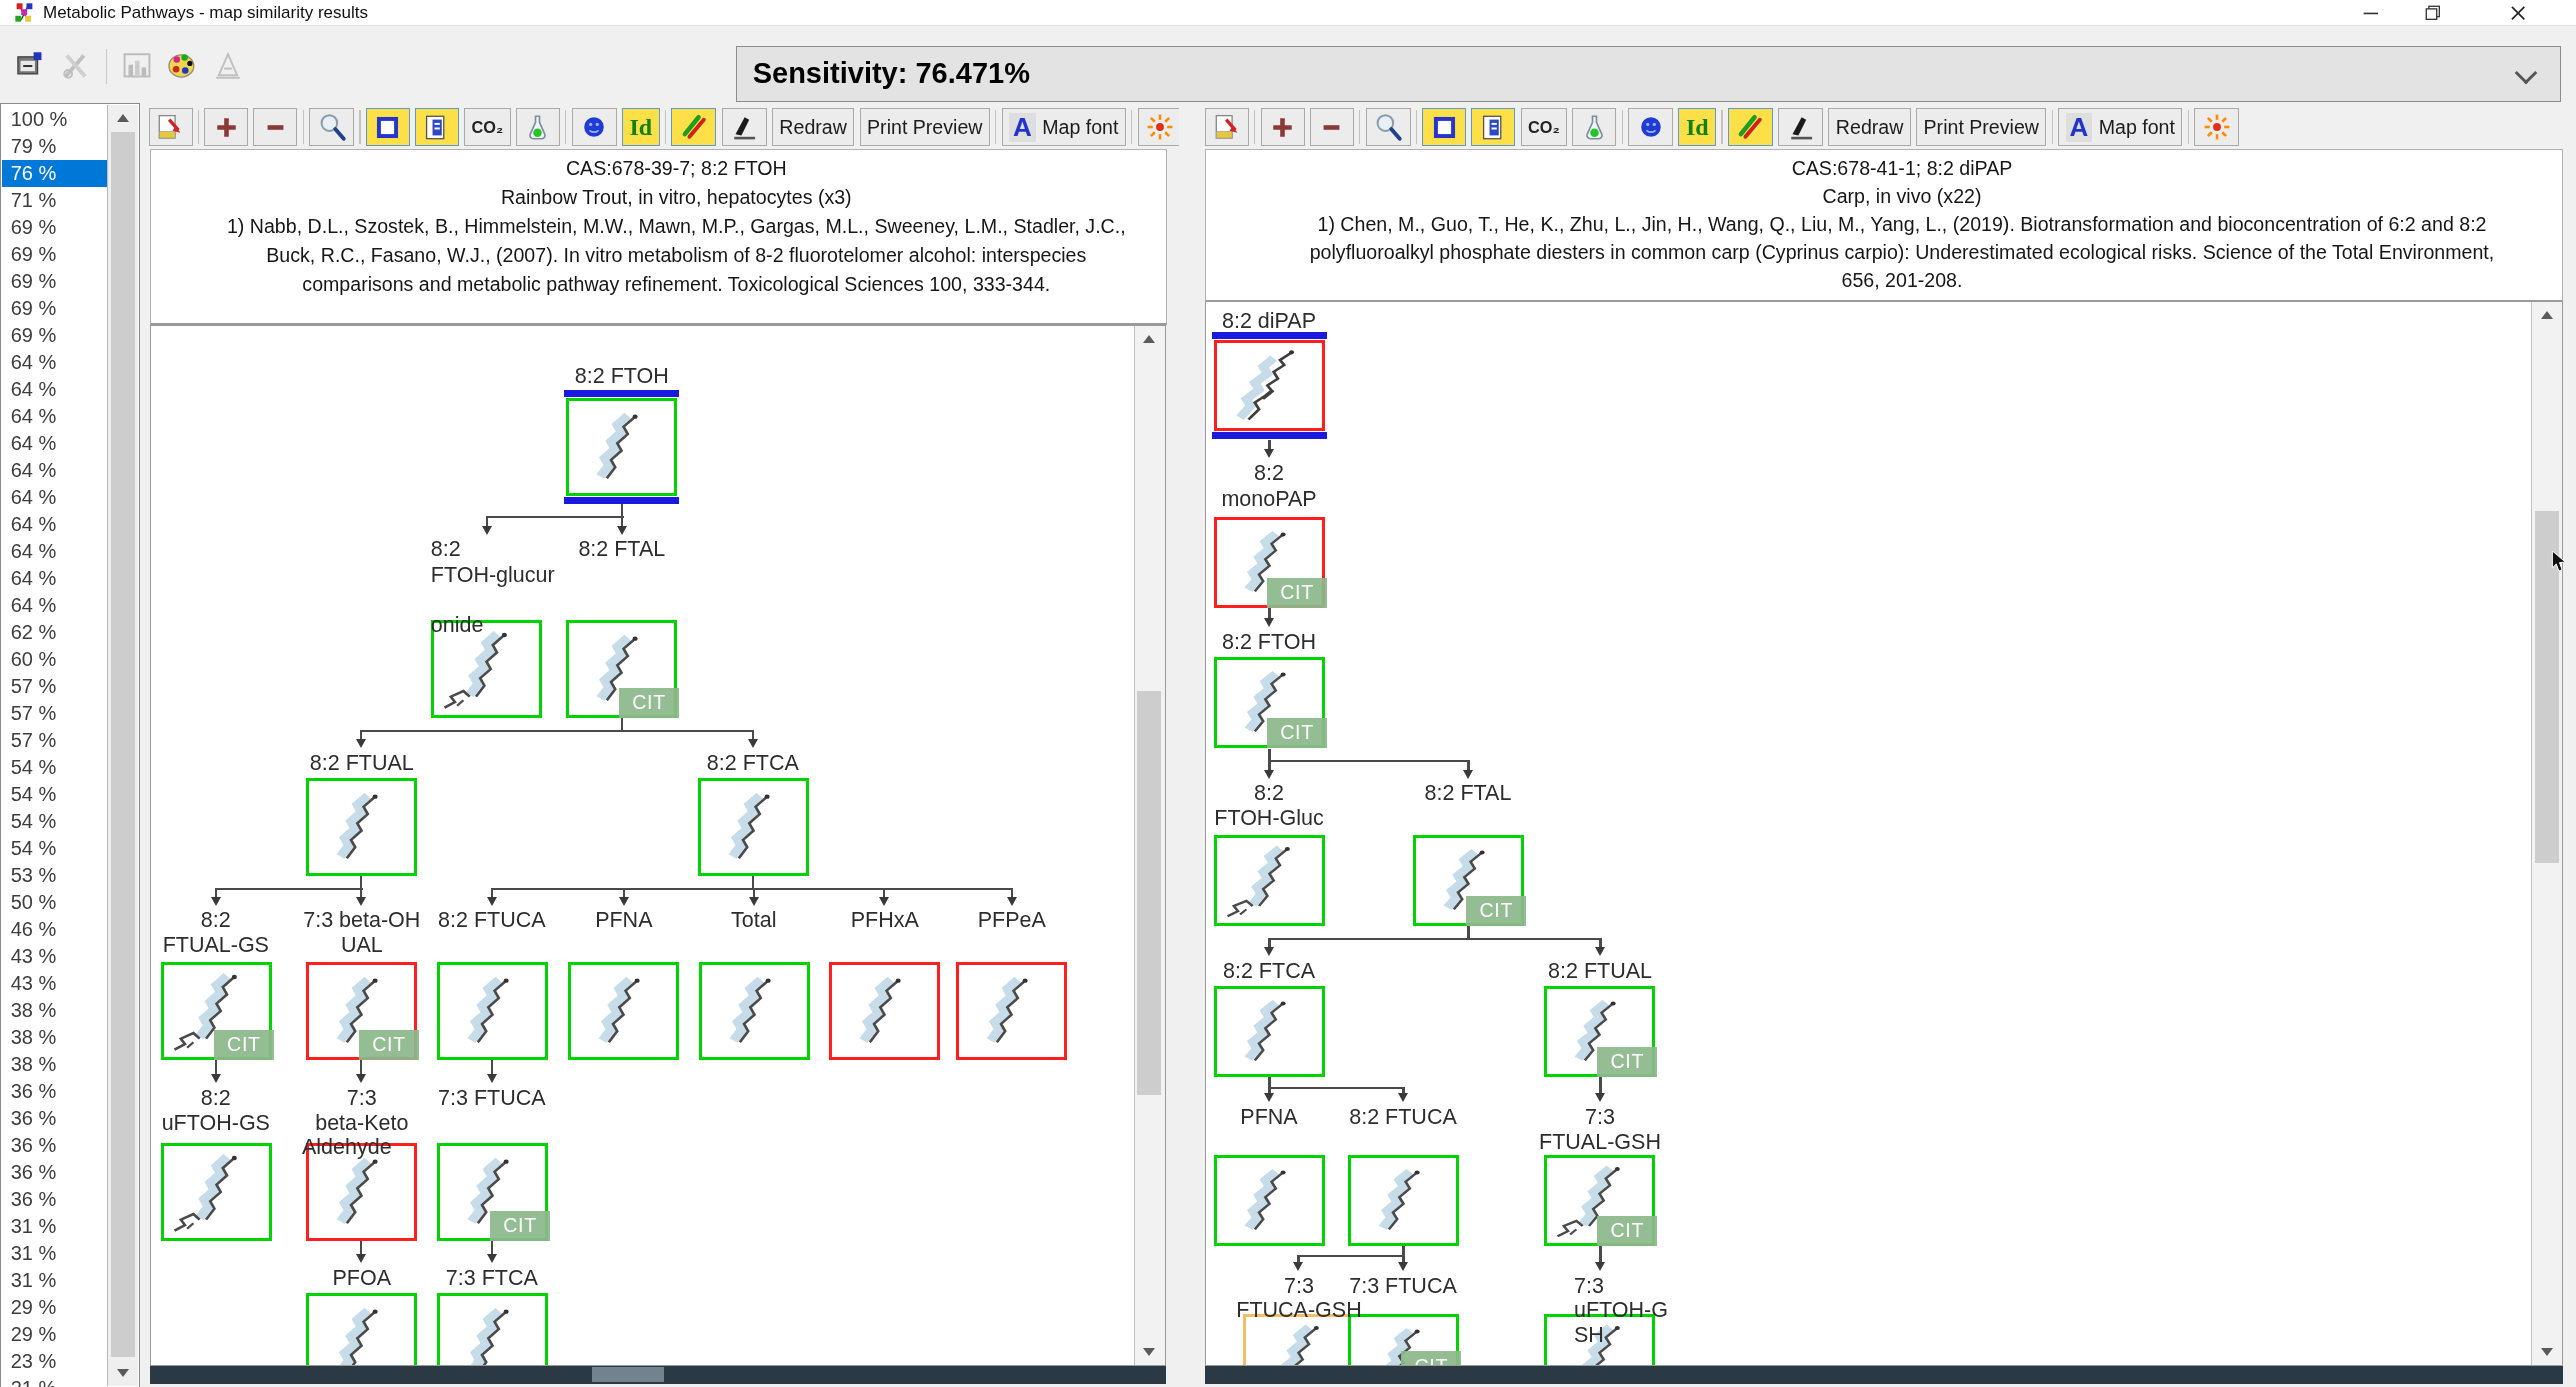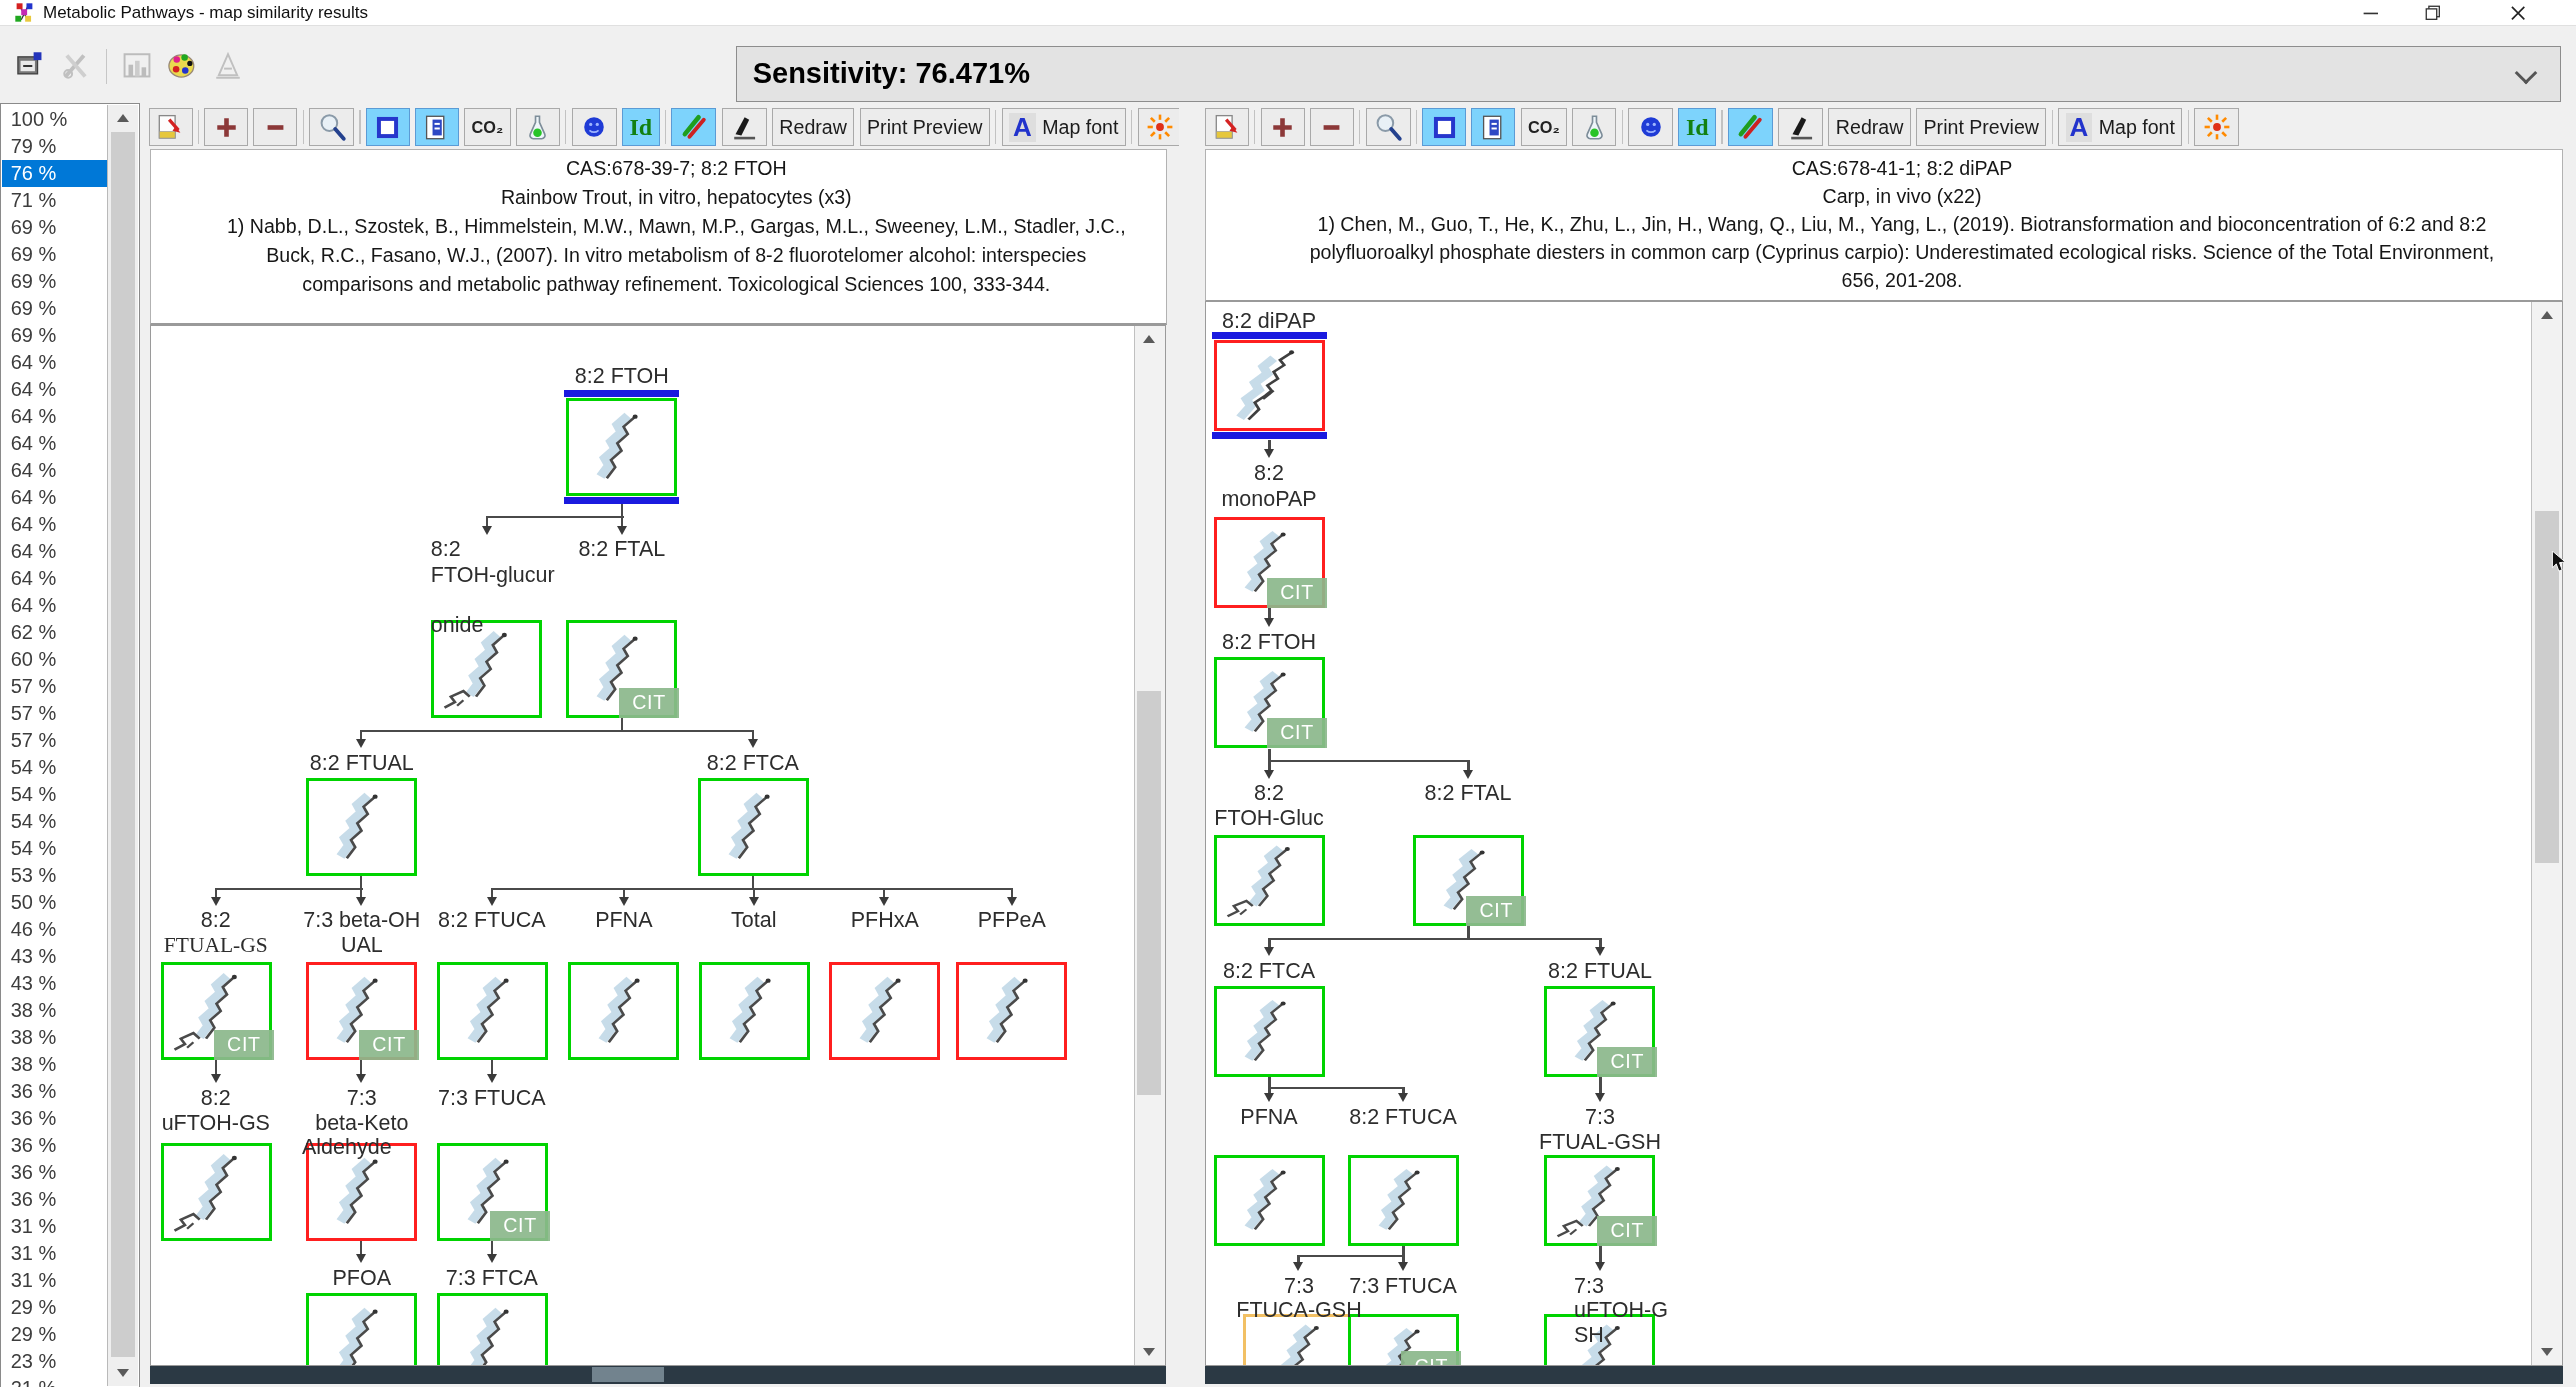--- a/index.html
+++ b/index.html
@@ -36,21 +36,21 @@
   .tri-down{width:0;height:0;border-left:6.5px solid transparent;border-right:6.5px solid transparent;border-top:8.5px solid #5a5a5a;}
   .sb-thumb{position:absolute;left:2.6px;width:24px;background:#cdcdcd;}
   
   .panel{position:absolute;top:103px;background:#f0f0f0;}
   #panel-left{left:140px;width:1039px;height:1285px;}
   #panel-right{left:1179px;width:1397px;height:1285px;}
   .panel-toolbar{position:absolute;top:3.3px;height:42px;display:flex;align-items:center;gap:5.2px;}
   #panel-left .panel-toolbar{left:8.5px;} #panel-right .panel-toolbar{left:26px;}
   .tb-btn{height:38px;min-width:38px;background:#ececec;border:0.7px solid #a9a9a9;box-sizing:border-box;
     display:flex;align-items:center;justify-content:center;font-size:19.6px;color:#1c1c1c;padding:0 6.5px;gap:6.5px;white-space:nowrap;}
-  .tb-btn.toggled{background:#7dd3fc;border:1.3px solid #5b9bd5;}
+  .tb-btn.toggled{background:#fde047;border:1.3px solid #5b9bd5;}
   .tb-sep{width:1.3px;height:34px;background:#c2c2c2;}
   .glyph-co2{font-size:16.3px;font-weight:bold;color:#222;}
   .glyph-id{font-family:"Liberation Serif",serif;font-size:24px;font-weight:bold;color:#128012;}
   .glyph-a{font-size:26px;font-weight:bold;color:#2233cc;background:#dedede;padding:0 3.9px;line-height:29px;}
   .panel-header{position:absolute;top:46px;background:#fff;border:0.7px solid #b2b2b2;border-bottom:2px solid #9a9a9a;
     box-sizing:border-box;text-align:center;color:#161616;padding-top:3.9px;}
   #panel-left .panel-header{left:9.8px;width:1017px;height:176px;font-size:19.6px;line-height:29px;}
   #panel-right .panel-header{left:26px;width:1358px;height:153px;font-size:19.6px;line-height:28px;}
   .hline{white-space:nowrap;padding-left:36px;}
   .viewport{position:absolute;background:#fff;border:0.7px solid #9a9a9a;box-sizing:border-box;overflow:hidden;}
@@ -529,21 +529,21 @@
           </svg>
         </div>
         <div class="dlabel" style="left: 471px; transform: translateX(-50%); top: 38px;">8:2 FTOH</div>
         <div class="dlabel" style="left: 280px; top: 211px;">8:2</div>
         <div class="dlabel" style="left: 280px; top: 237px;">FTOH-glucur</div>
         <div class="dlabel" style="left: 280px; top: 263px; margin-top: 24px;">onide</div>
         <div class="dlabel" style="left: 471px; transform: translateX(-50%); top: 211px;">8:2 FTAL</div>
         <div class="dlabel" style="left: 211px; transform: translateX(-50%); top: 425px;">8:2 FTUAL</div>
         <div class="dlabel" style="left: 602px; transform: translateX(-50%); top: 425px;">8:2 FTCA</div>
         <div class="dlabel" style="left: 65px; transform: translateX(-50%); top: 582px;">8:2</div>
-        <div class="dlabel" style="left: 65px; transform: translateX(-50%); top: 607px; font-family: Liberation Serif, serif;">FTUAL-GS</div>
+        <div class="dlabel" style="left: 65px; transform: translateX(-50%); top: 607px;">FTUAL-GS</div>
         <div class="dlabel" style="left: 211px; transform: translateX(-50%); top: 582px;">7:3 beta-OH</div>
         <div class="dlabel" style="left: 211px; transform: translateX(-50%); top: 607px;">UAL</div>
         <div class="dlabel" style="left: 341px; transform: translateX(-50%); top: 582px;">8:2 FTUCA</div>
         <div class="dlabel" style="left: 473px; transform: translateX(-50%); top: 582px;">PFNA</div>
         <div class="dlabel" style="left: 603px; transform: translateX(-50%); top: 582px;">Total</div>
         <div class="dlabel" style="left: 734px; transform: translateX(-50%); top: 582px;">PFHxA</div>
         <div class="dlabel" style="left: 861px; transform: translateX(-50%); top: 582px;">PFPeA</div>
         <div class="dlabel" style="left: 65px; transform: translateX(-50%); top: 760px;">8:2</div>
         <div class="dlabel" style="left: 65px; transform: translateX(-50%); top: 785px;">uFTOH-GS</div>
         <div class="dlabel" style="left: 211px; transform: translateX(-50%); top: 760px;">7:3</div>

